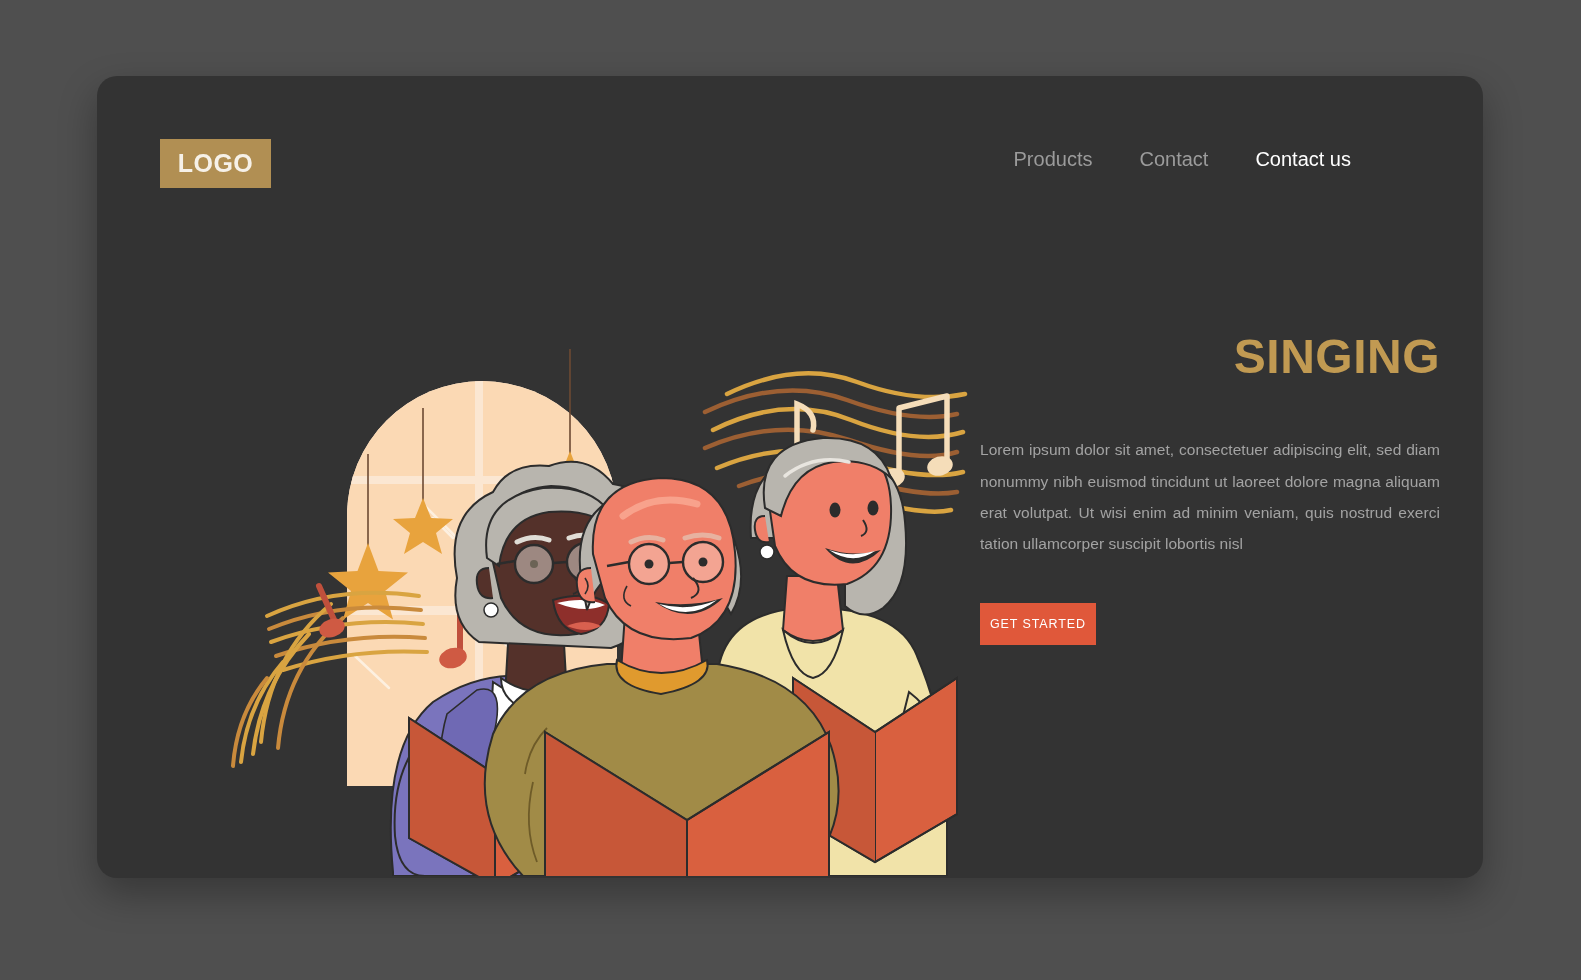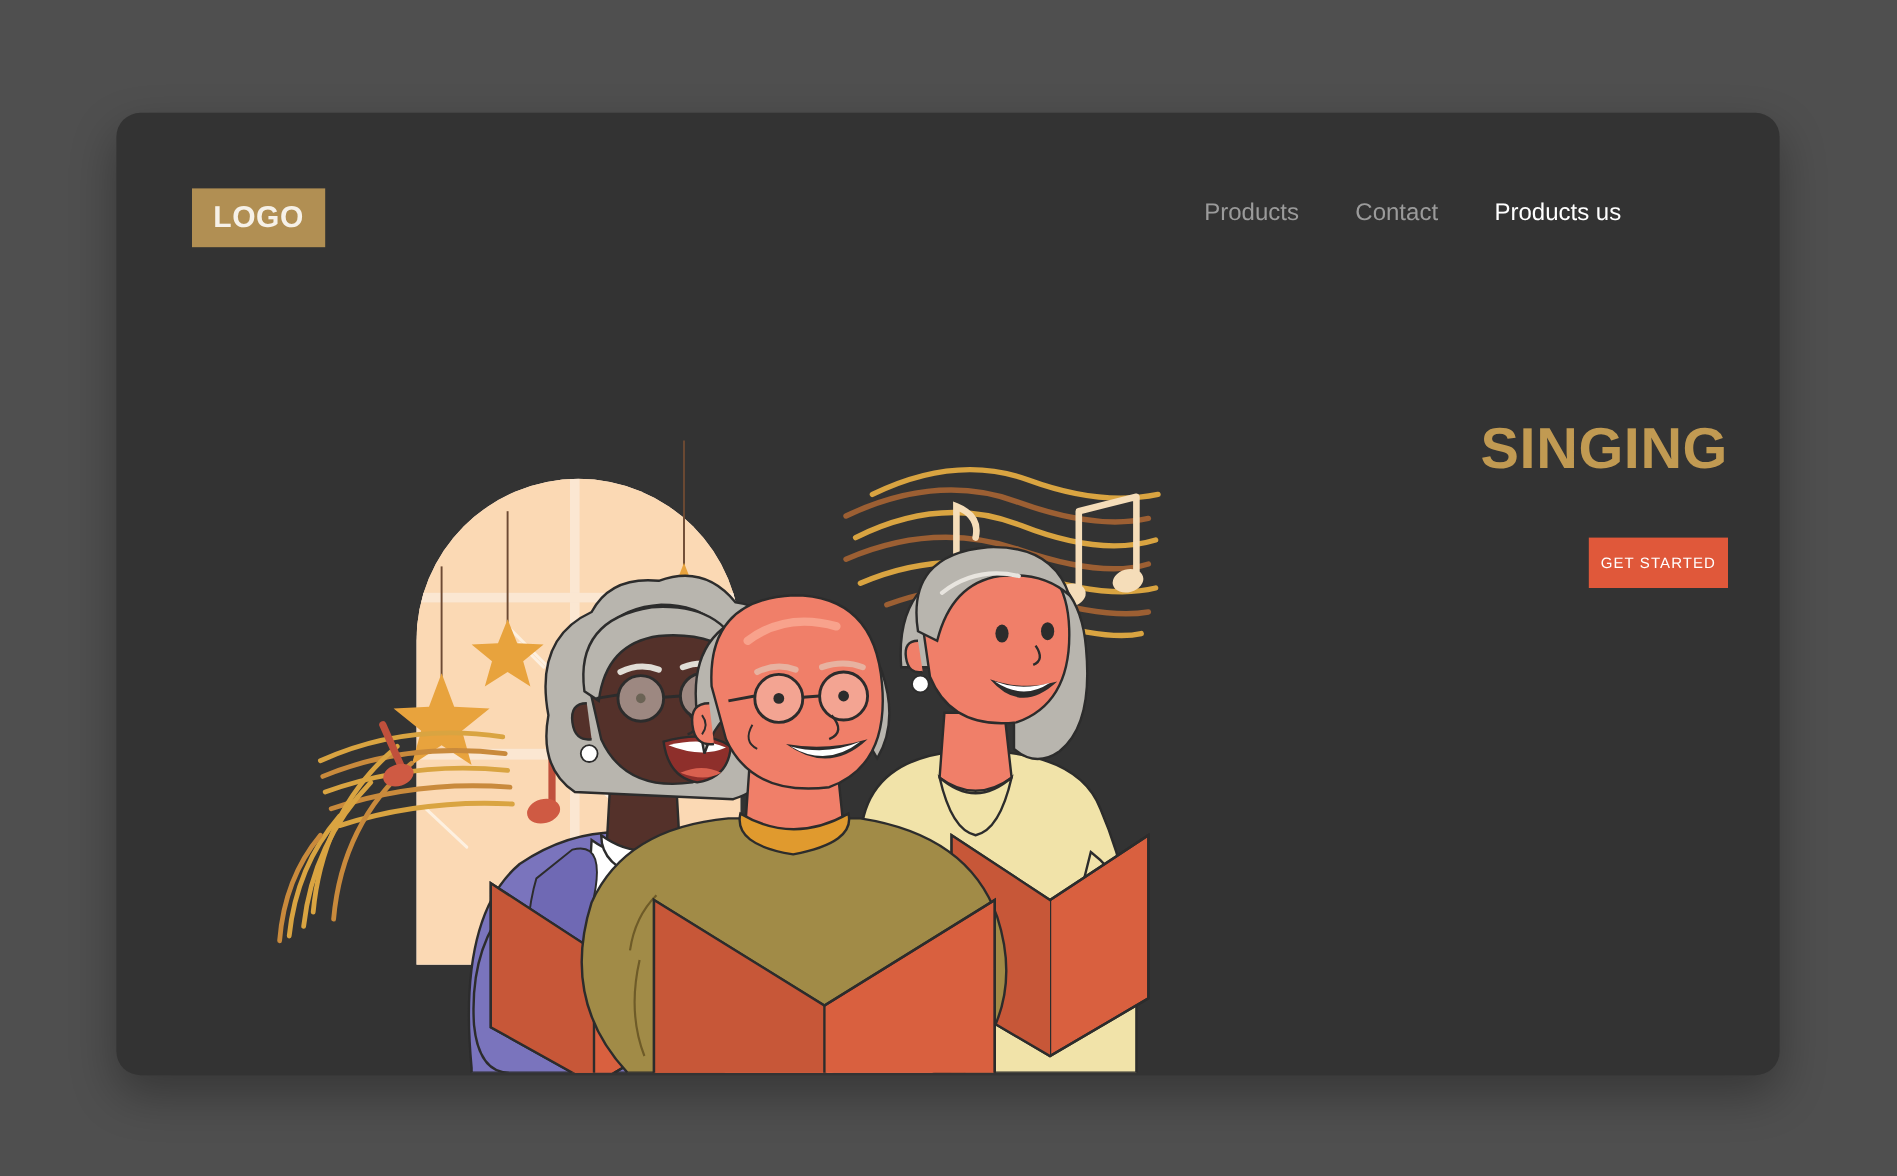--- a/index.html
+++ b/index.html
@@ -18,21 +18,21 @@
     position: relative;
     width: 1581px;
     height: 980px;
     background: #4f4f4f;
   }
 
   
   #hero-card {
     position: absolute;
     left: 97px;
-    top: 94px;
+    top: 76px;
     width: 1386px;
     height: 802px;
     background: #333333;
     border-radius: 20px;
     box-shadow: 0 16px 38px rgba(0,0,0,0.30);
     overflow: hidden;
   }
 
   
   #navbar {
@@ -98,21 +98,20 @@
     margin: 47px 0 0 0;
     text-align: justify;
     color: #a3a3a3;
     font-size: 15.5px;
     line-height: 2.02;
     letter-spacing: 0.05px;
   }
   #cta-wrap {
     margin-top: 43px;
     display: flex;
-    justify-content: flex-end;
   }
   #get-started-button {
     background: #e0583a;
     color: #ffffff;
     border: none;
     padding: 0;
     width: 116px;
     height: 42px;
     font-size: 12.5px;
     letter-spacing: 0.9px;
@@ -139,21 +138,21 @@
 
     <div id="navbar">
 
       <div id="logo-badge">
         <span class="logo-text">LOGO</span>
       </div>
 
       <nav id="nav-links">
         <a class="nav-link" href="#">Products</a>
         <a class="nav-link" href="#">Contact</a>
-        <a class="nav-link active" href="#">Products us</a>
+        <a class="nav-link active" href="#">Contact us</a>
       </nav>
 
     </div>
 
     <div id="illustration">
       <svg width="820" height="690" viewBox="0 0 820 690" xmlns="http://www.w3.org/2000/svg">
         <defs>
           <clipPath id="windowClip">
             <path d="M190 330 A135 135 0 0 1 460 330 L460 600 L190 600 Z"></path>
           </clipPath>
@@ -381,19 +380,20 @@
           </g>
 
         </g>
       </svg>
     </div>
 
     <div id="hero-text">
       <h1 id="headline">
         <span class="hl-line">SINGING</span>
       </h1>
+      <p id="hero-paragraph">Lorem ipsum dolor sit amet, consectetuer adipiscing elit, sed diam nonummy nibh euismod tincidunt ut laoreet dolore magna aliquam erat volutpat. Ut wisi enim ad minim veniam, quis nostrud exerci tation ullamcorper suscipit lobortis nisl</p>
       <div id="cta-wrap">
         <button id="get-started-button">GET STARTED</button>
       </div>
     </div>
 
   </div>
 </div>
 
 </body></html>

